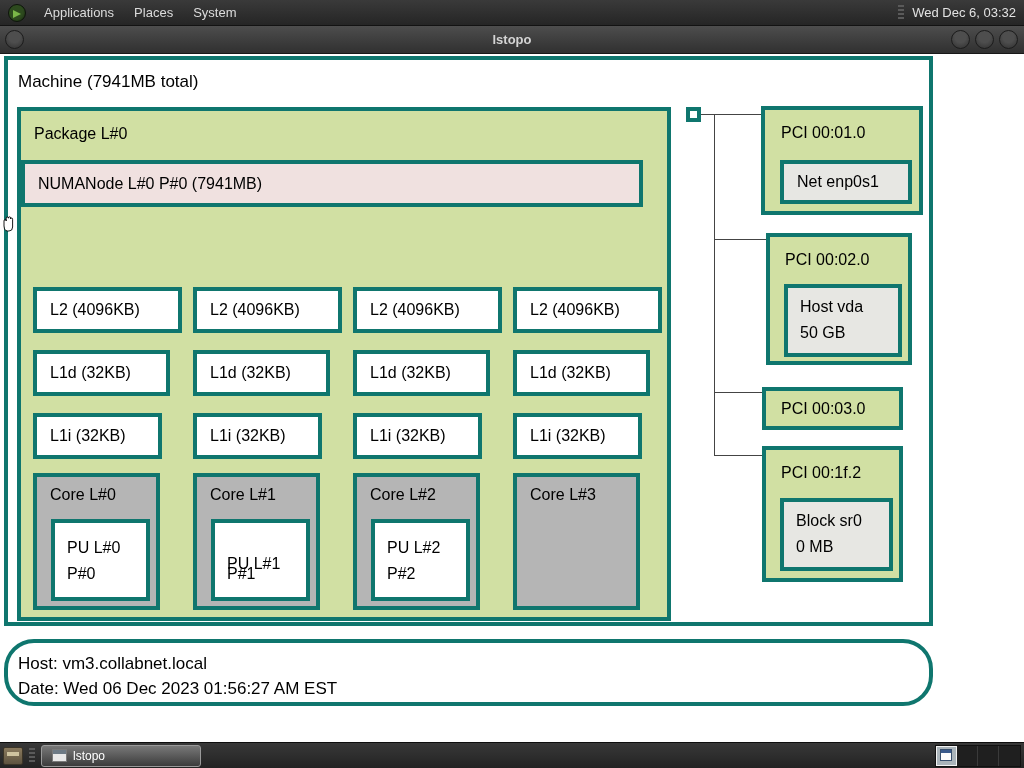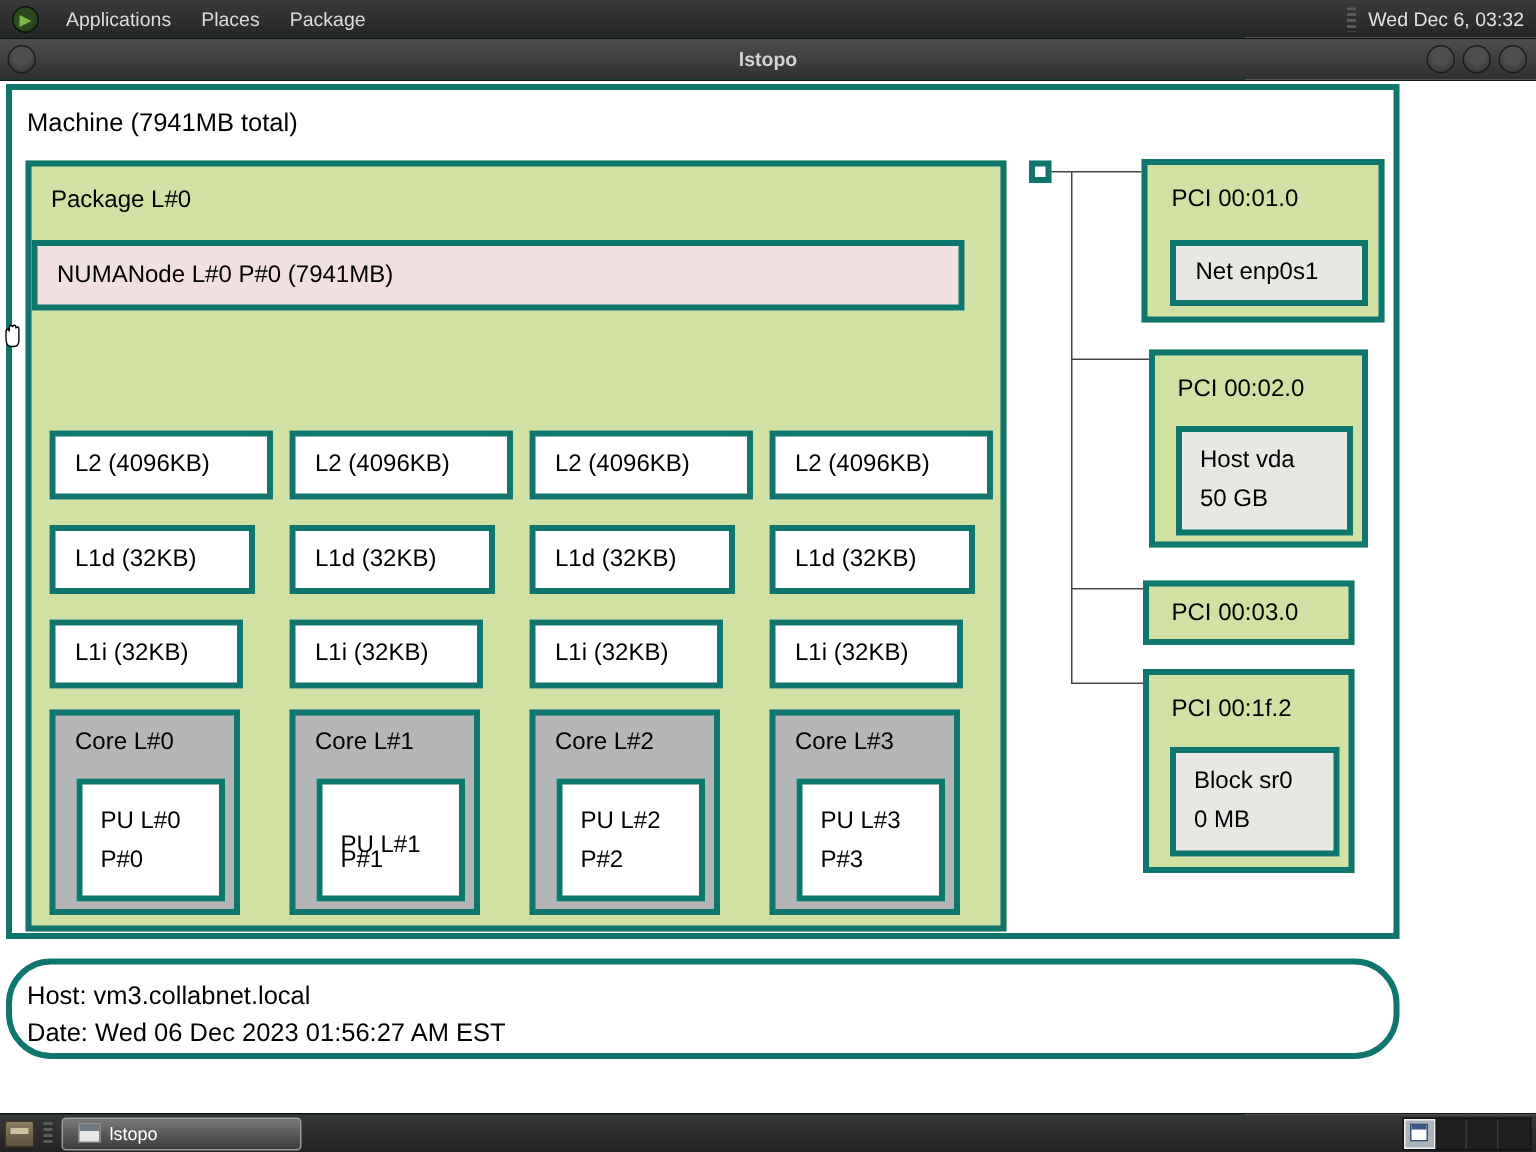--- a/index.html
+++ b/index.html
@@ -1,18 +1,18 @@
 <!DOCTYPE html>
 <html><head>
 <meta charset="utf-8">
 <style>
   * { margin:0; padding:0; box-sizing:border-box; }
   html,body { width:1024px; height:768px; overflow:hidden; }
   body { font-family:"Liberation Sans", sans-serif; }
-  .screen { position:relative; width:830px; height:768px; background:#15803d; }
+  .screen { position:relative; width:830px; height:768px; background:#737373; }
 
   
   .panel-top {
     position:absolute; left:0; top:0; width:1024px; height:26px;
     background:linear-gradient(#3a3a3a,#252525);
     border-bottom:1px solid #121212;
     display:flex; align-items:center; color:#dcdcdc; font-size:13px;
   }
   .logo {
     width:18px; height:18px; border-radius:50%; margin:0 8px 0 8px;
@@ -105,21 +105,21 @@
 </style>
 </head>
 <body>
 
 <div class="screen">
 
   <div class="panel-top">
     <div class="logo"></div>
     <div class="menu-item">Applications</div>
     <div class="menu-item">Places</div>
-    <div class="menu-item">Package</div>
+    <div class="menu-item">System</div>
     <div class="panel-spacer"></div>
     <div class="handle-dots"></div>
     <div class="clock">Wed Dec 6, 03:32</div>
   </div>
 
   <div class="titlebar">
     <div class="titlebar-title">lstopo</div>
     <div class="tb-btn tb-btn-left"></div>
     <div class="tb-controls">
       <div class="tb-btn"></div>
@@ -196,24 +196,20 @@
         </div>
         <div class="box gray" style="left:332px; top:362px; width:127px; height:137px;">
           <div class="lbl pad-lbl">Core L#2</div>
           <div class="box white" style="left:14px; top:42px; width:99px; height:82px;">
             <div class="lbl" style="position:absolute; left:12px; top:16px;">PU L#2</div>
             <div class="lbl" style="position:absolute; left:12px; top:42px;">P#2</div>
           </div>
         </div>
         <div class="box gray" style="left:492px; top:362px; width:127px; height:137px;">
           <div class="lbl pad-lbl">Core L#3</div>
-          <div class="box white" style="left:14px; top:42px; width:99px; height:82px;">
-            <div class="lbl" style="position:absolute; left:12px; top:16px;">PU L#3</div>
-            <div class="lbl" style="position:absolute; left:12px; top:42px;">P#3</div>
-          </div>
         </div>
       </div>
 
       <div class="box white" style="left:678px; top:47px; width:15px; height:15px;"></div>
       <div class="hline" style="left:693px; top:54px; width:60px;"></div>
       <div class="vline" style="left:706px; top:54px; height:342px;"></div>
       <div class="hline" style="left:706px; top:179px; width:52px;"></div>
       <div class="hline" style="left:706px; top:332px; width:48px;"></div>
       <div class="hline" style="left:706px; top:395px; width:48px;"></div>
 

